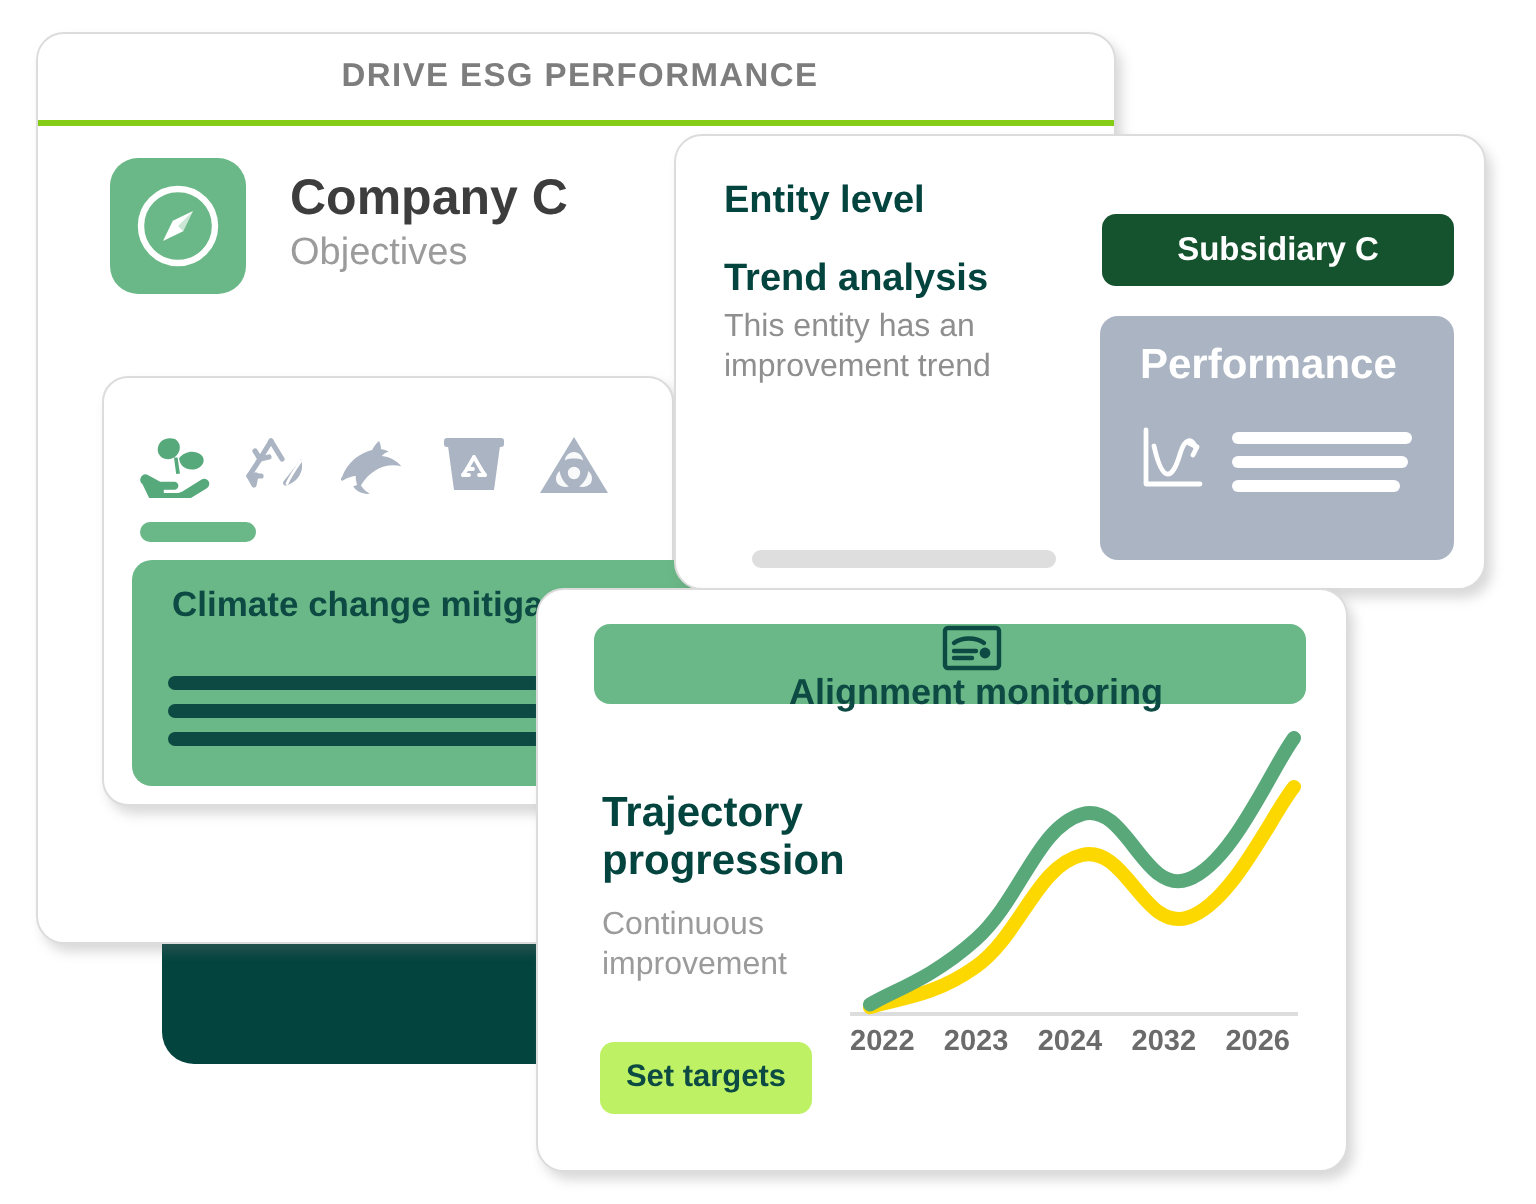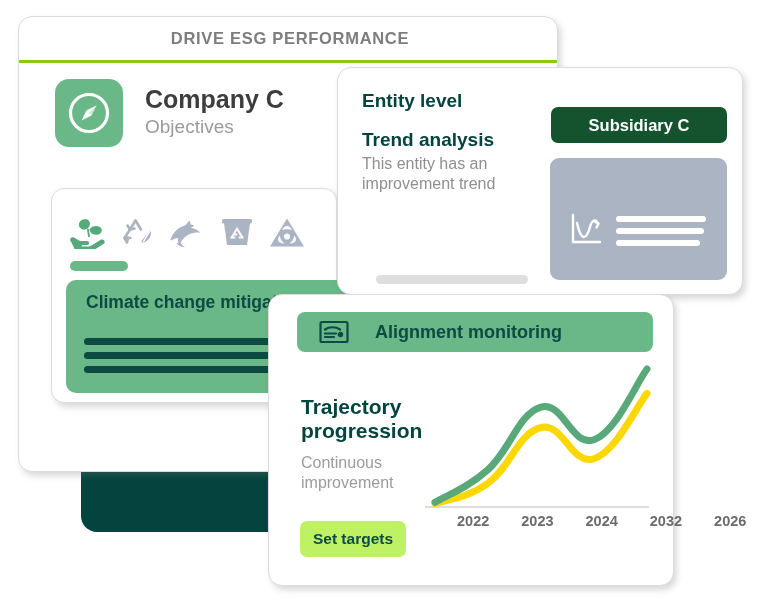--- a/index.html
+++ b/index.html
@@ -270,20 +270,21 @@
   #alignment-badge {
     position: absolute;
     left: 28px;
     top: 17px;
     width: 356px;
     height: 40px;
     background: #6ab887;
     border-radius: 8px;
     display: flex;
     align-items: center;
+    flex-direction: column;
   }
   #alignment-icon {
     margin-left: 22px;
     display: flex;
     align-items: center;
   }
   #alignment-label {
     margin-left: 26px;
     font-size: 18px;
     font-weight: bold;
@@ -343,21 +344,20 @@
     width: 228px;
     display: flex;
     justify-content: space-between;
     padding: 0 4px;
     box-sizing: border-box;
   }
   #year-labels span {
     font-size: 14.5px;
     font-weight: bold;
     color: #6b6b6b;
-    margin-left: 32px;
   }
 </style>
 </head>
 <body>
 
 <div id="stage">
 
   <div id="teal-block"></div>
 
   <div class="card" id="main-card">
@@ -468,20 +468,21 @@
 
     <div class="entity-bar" id="entity-bar-1"></div>
     <div class="entity-bar" id="entity-bar-2"></div>
     <div class="entity-bar" id="entity-bar-3"></div>
 
     <div id="subsidiary-chip">
       <span>Subsidiary C</span>
     </div>
 
     <div id="performance-panel">
+      <div id="performance-label">Performance</div>
       <div id="perf-chart-icon">
         <svg width="40" height="34" viewBox="0 0 40 34">
           <g fill="none" stroke="#ffffff" stroke-width="2.4" stroke-linecap="round" stroke-linejoin="round">
             <path d="M3 2 L3 29 L30 29"></path>
             <path d="M7 10 C11 28, 16 28, 20 14 C22.5 5.5, 26 6, 28 11"></path>
             <path d="M24.5 8.5 L28.5 10.5 L26.5 14.5"></path>
           </g>
         </svg>
       </div>
       <div class="perf-bar" id="perf-bar-1"></div>

